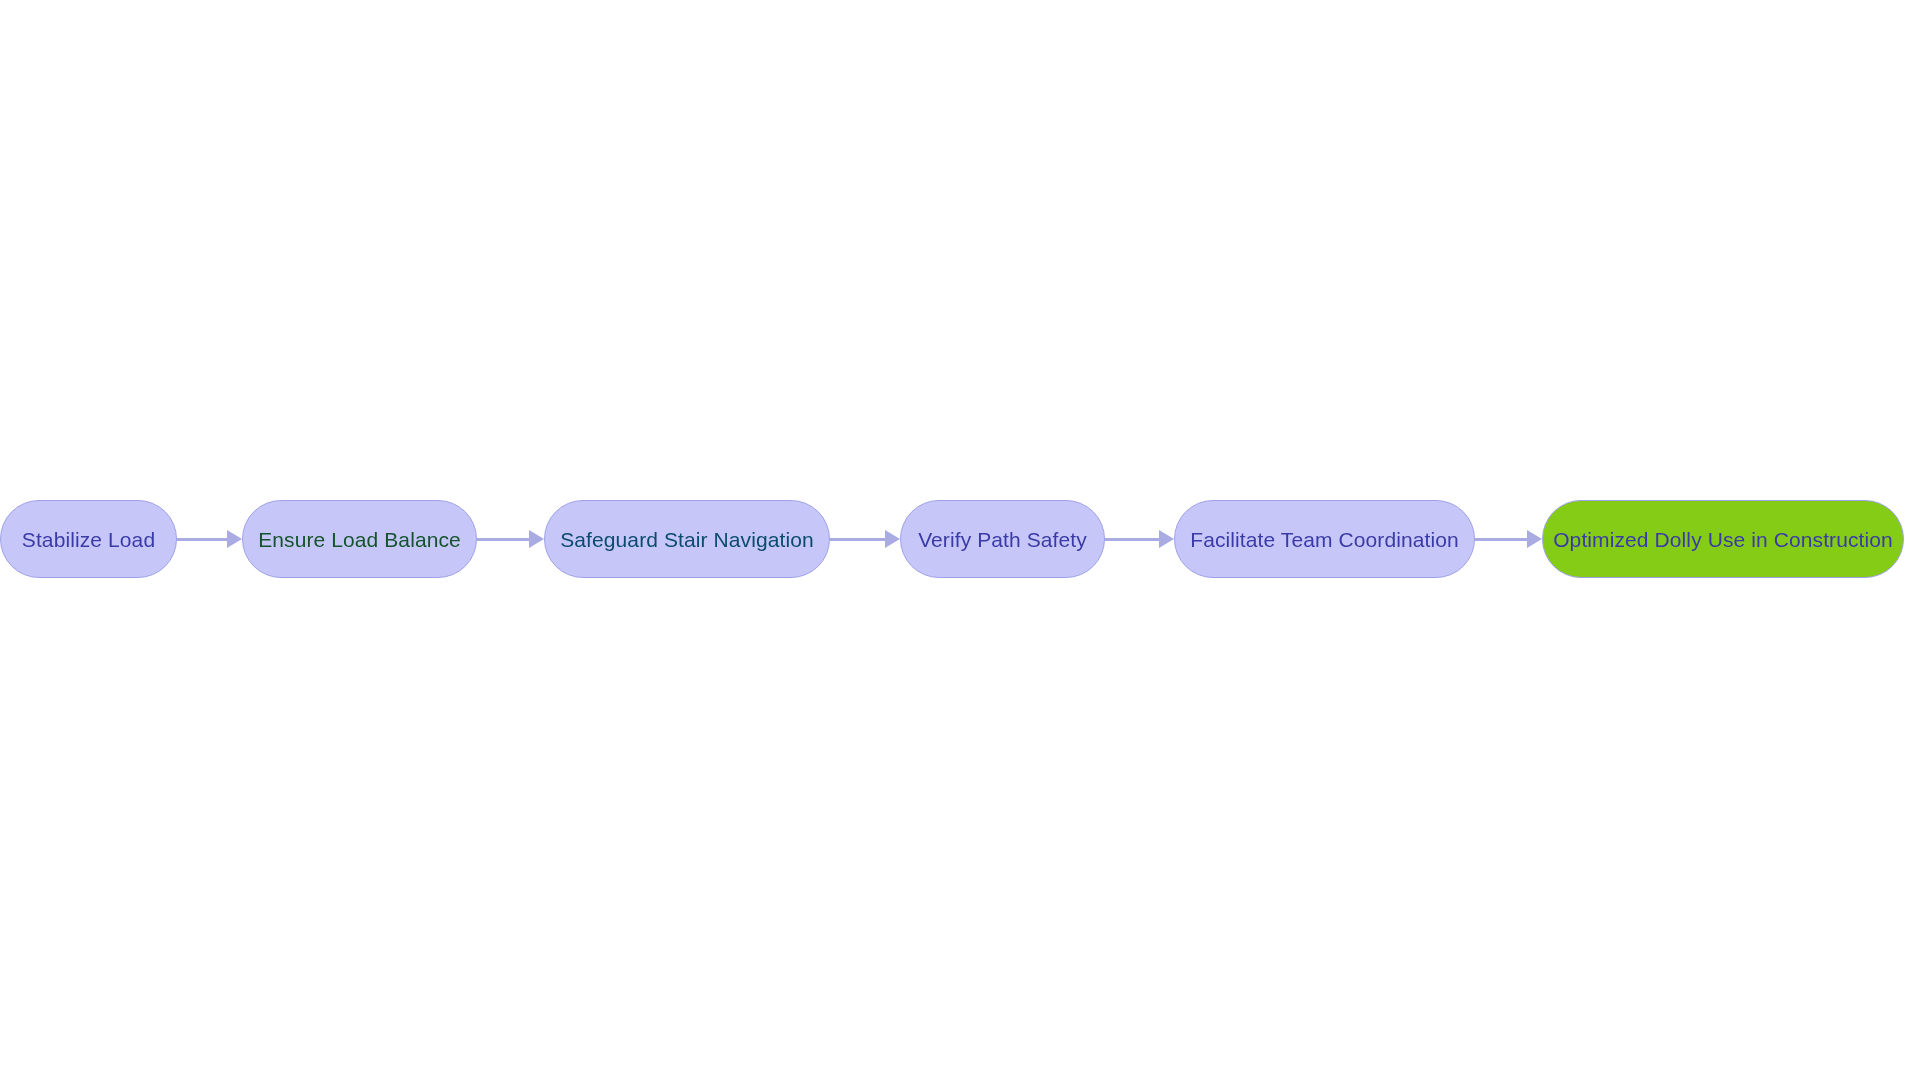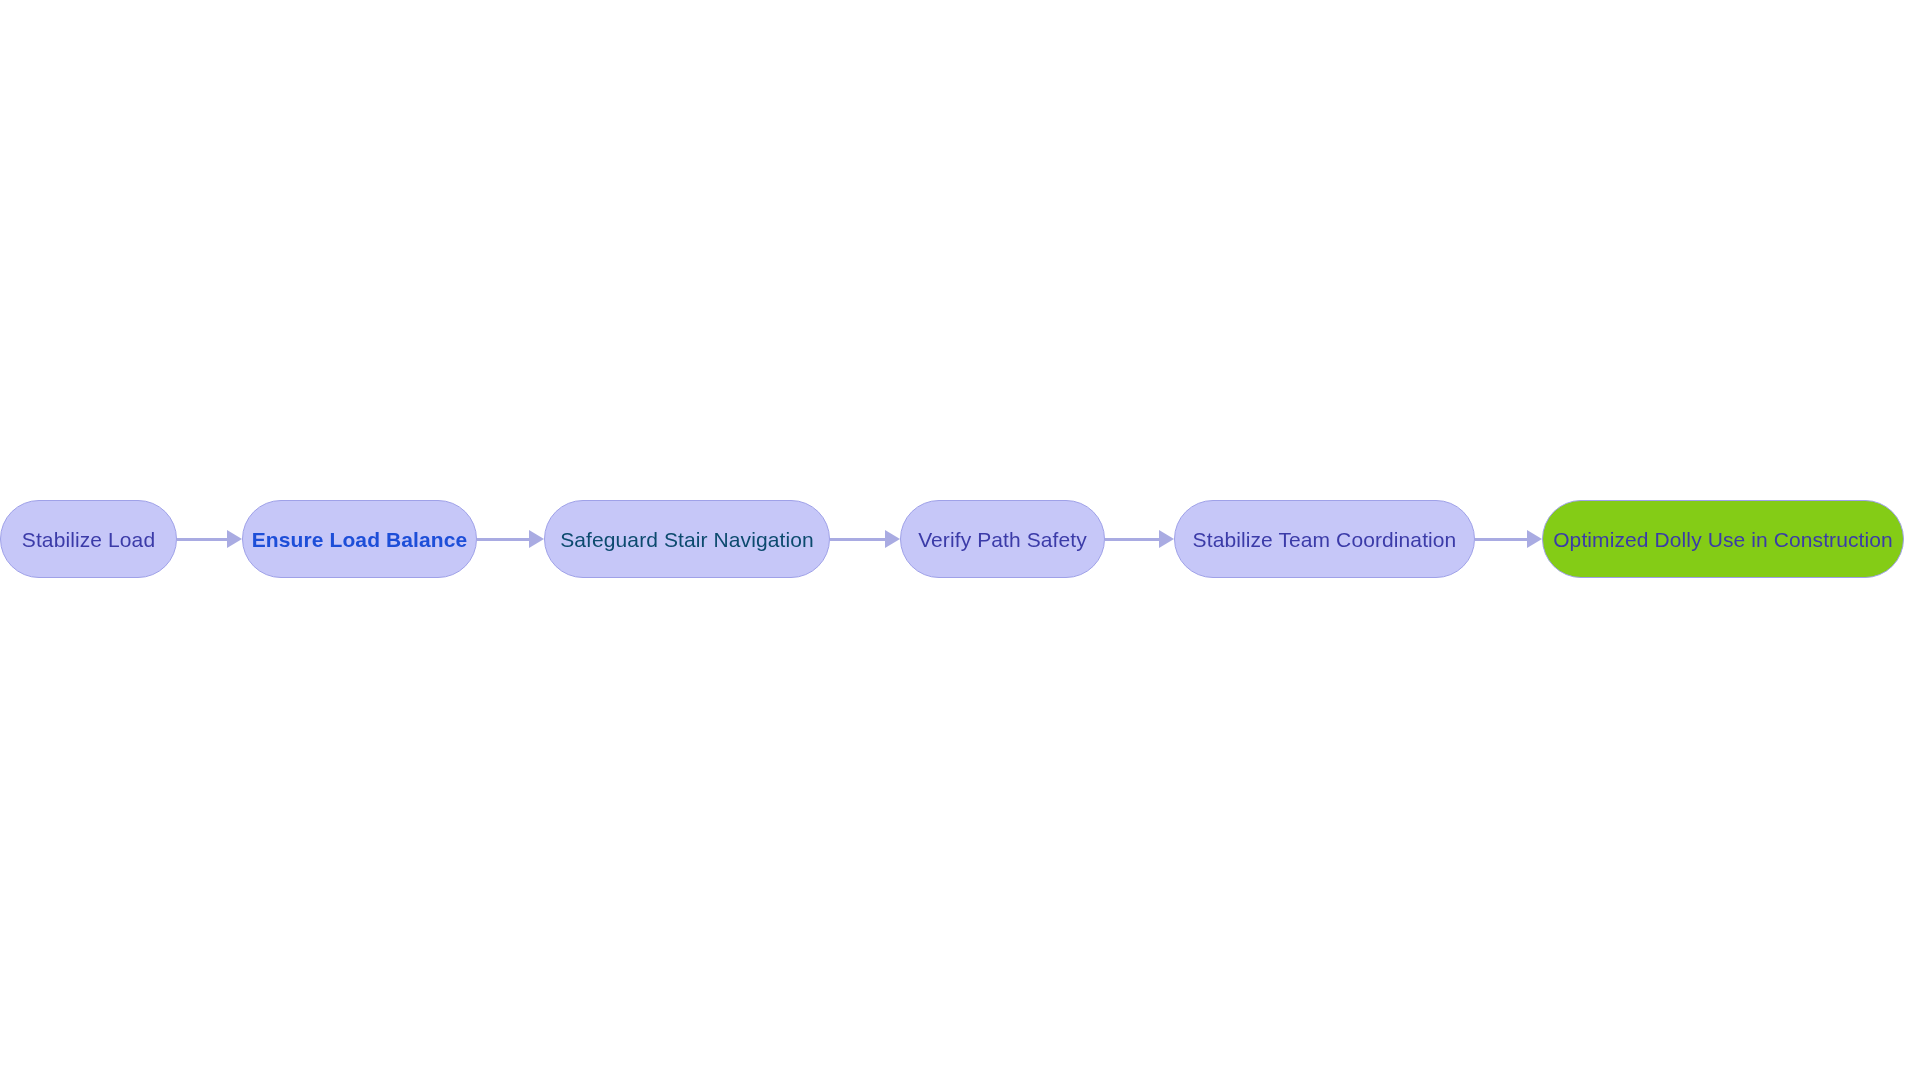--- a/index.html
+++ b/index.html
@@ -95,21 +95,21 @@
     <div class="node" style="width: 177px; background: rgb(198, 199, 248); border-color: rgb(159, 161, 232);">
       <span class="node-label" style="color: rgb(59, 59, 168);">Stabilize Load</span>
     </div>
 
     <div class="connector" style="width: 65px;">
       <div class="connector-line" style="background: rgb(169, 171, 226);"></div>
       <div class="connector-head" style="border-left-color: rgb(169, 171, 226);"></div>
     </div>
 
     <div class="node" style="width: 235px; background: rgb(198, 199, 248); border-color: rgb(159, 161, 232);">
-      <span class="node-label" style="color: #1d4ed8; font-weight: bold;">Ensure Load Balance</span>
+      <span class="node-label" style="color: #14532d;">Ensure Load Balance</span>
     </div>
 
     <div class="connector" style="width: 67px;">
       <div class="connector-line" style="background: rgb(169, 171, 226);"></div>
       <div class="connector-head" style="border-left-color: rgb(169, 171, 226);"></div>
     </div>
 
     <div class="node" style="width: 286px; background: rgb(198, 199, 248); border-color: rgb(159, 161, 232);">
       <span class="node-label" style="color: #0c4a6e;">Safeguard Stair Navigation</span>
     </div>
@@ -122,21 +122,21 @@
     <div class="node" style="width: 205px; background: rgb(198, 199, 248); border-color: rgb(159, 161, 232);">
       <span class="node-label" style="color: rgb(59, 59, 168);">Verify Path Safety</span>
     </div>
 
     <div class="connector" style="width: 69px;">
       <div class="connector-line" style="background: rgb(169, 171, 226);"></div>
       <div class="connector-head" style="border-left-color: rgb(169, 171, 226);"></div>
     </div>
 
     <div class="node" style="width: 301px; background: rgb(198, 199, 248); border-color: rgb(159, 161, 232);">
-      <span class="node-label" style="color: rgb(59, 59, 168);">Stabilize Team Coordination</span>
+      <span class="node-label" style="color: rgb(59, 59, 168);">Facilitate Team Coordination</span>
     </div>
 
     <div class="connector" style="width: 67px;">
       <div class="connector-line" style="background: rgb(169, 171, 226);"></div>
       <div class="connector-head" style="border-left-color: rgb(169, 171, 226);"></div>
     </div>
 
     <div class="node" style="width: 362px; background: #84cc16; border-color: rgb(159, 161, 232);">
       <span class="node-label" style="color: rgb(59, 59, 168);">Optimized Dolly Use in Construction</span>
     </div>

